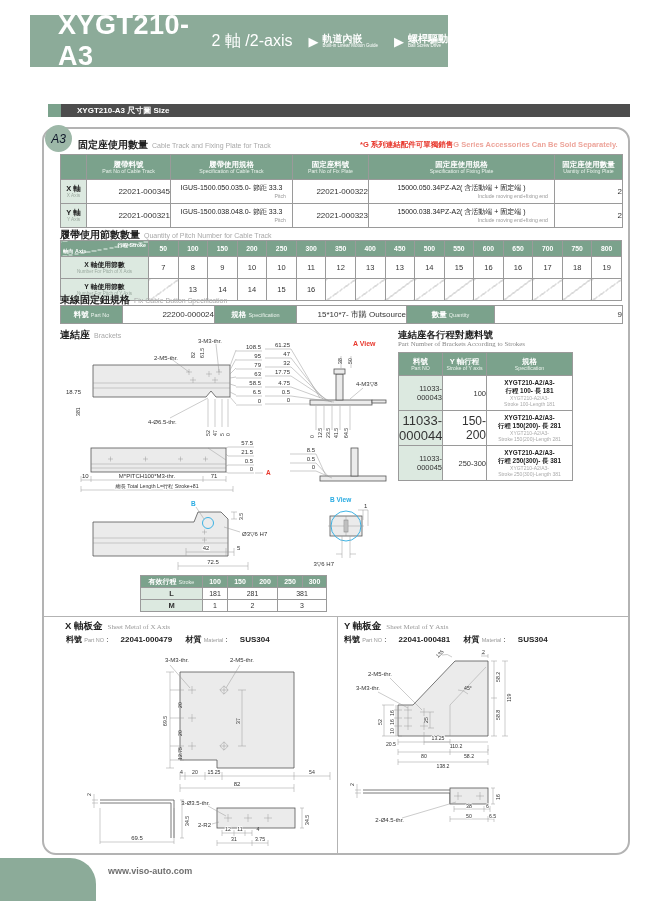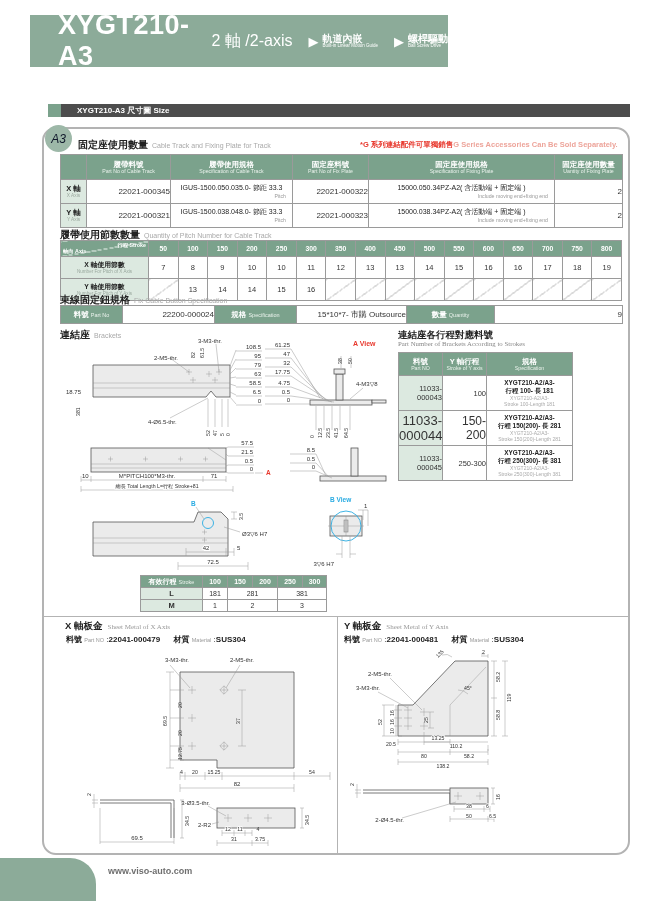--- a/index.html
+++ b/index.html
@@ -82,21 +82,21 @@
   .t5 .lg{font-size:7.5px;font-weight:bold}
 
   .divh{left:42px;top:616px;width:588px;border-top:1.5px solid #b3b3b3}
   .divv{left:337px;top:616px;height:237px;border-left:1.5px solid #b3b3b3}
 
   .ptitle{font-size:9.5px;font-weight:bold;color:#222;white-space:nowrap}
   .ptitle .en{font-family:"Liberation Serif",serif;font-weight:normal;font-size:7px;color:#999;margin-left:5px}
   .pline{font-size:8px;color:#222;white-space:nowrap}
   .pline .lab{font-weight:bold}
   .pline .en{font-size:5.5px;color:#999}
-  .pline .v{font-weight:bold;margin-left:0}
+  .pline .v{font-weight:bold;margin-left:12px}
 
   .t4title{left:398px;top:330px}
   .t4title .cn{font-size:9.5px;font-weight:bold;color:#222;display:block;line-height:1.1}
   .t4title .en{font-family:"Liberation Serif",serif;font-size:6.8px;color:#888;display:block}
 
   
   svg text{font-family:"Liberation Sans",sans-serif}
   .dim{font-size:6px;fill:#333}
   .dimS{font-size:5.2px;fill:#333}
   .lead{stroke:#999;stroke-width:.5;fill:none}

